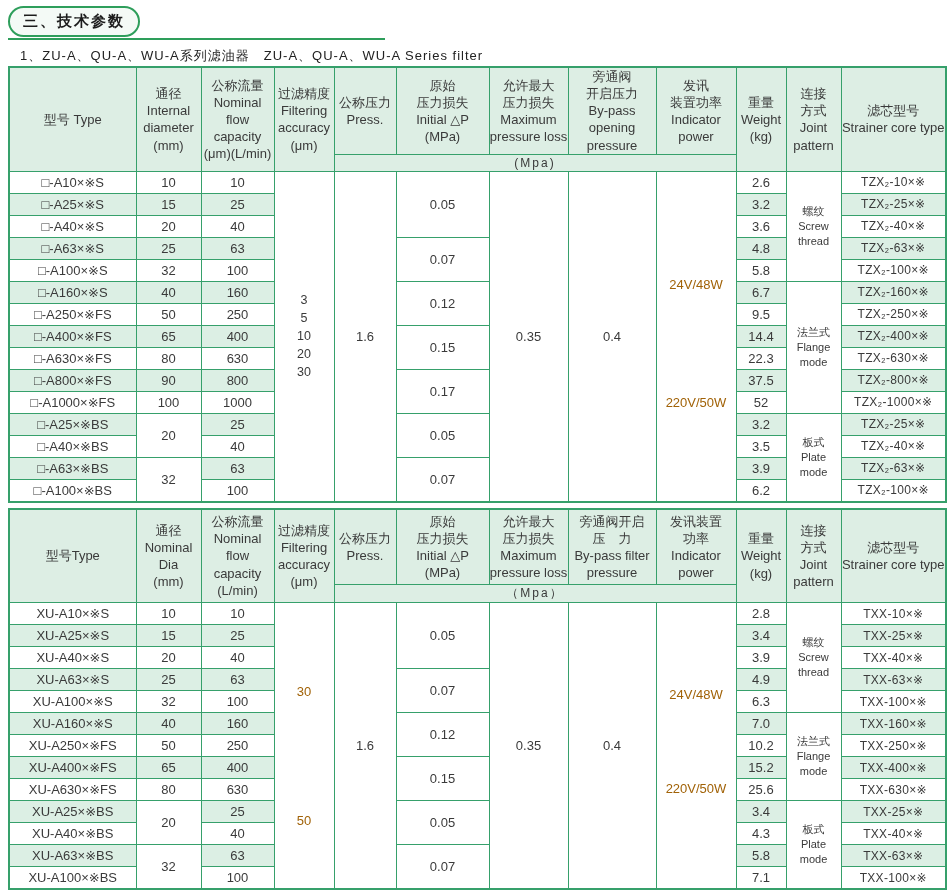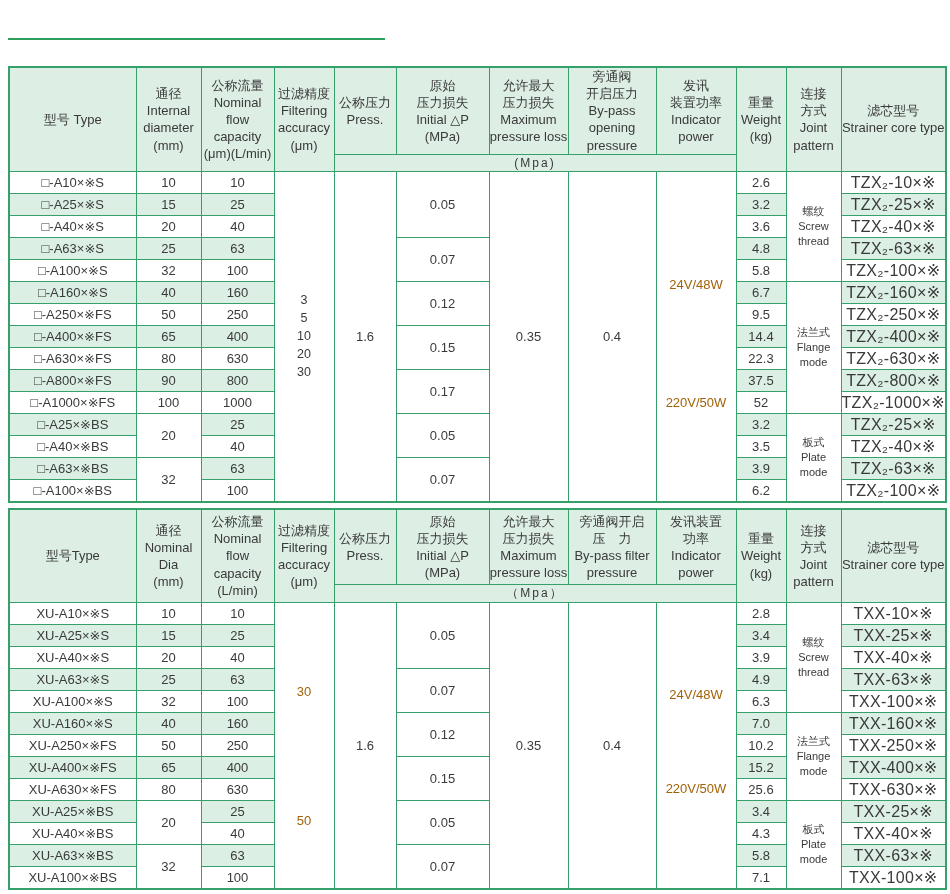--- a/index.html
+++ b/index.html
@@ -20,29 +20,33 @@
   .hrow td{height:69px;}
   .h2row td{height:74px;}
   .mrow td{height:16px;font-size:12px;background:#ddeee4;letter-spacing:2px;}
   tr.r td{height:21px;}
   tr.alt td{background:#dcefe4;}
   td.wcell{background:#fff !important;margin-left:11px;}
   td.filter{white-space:pre-line;font-size:12.5px;line-height:1.45;background:#fff !important;}
   td.rel{position:relative;background:#fff !important;}
   .pos{position:absolute;left:0;right:0;transform:translateY(-50%);font-size:13px;color:#a16207;}
   td.joint{background:#fff !important;white-space:pre-line;font-size:11px;line-height:1.35;margin-left:48px;}
-  td.strainer{font-size:16px;letter-spacing:0.3px;}
+  td.strainer{font-size:12px;letter-spacing:0.3px;}
 </style>
 </head>
 <body>
 
 <div class="page">
 
+  <div class="pill">
+    <span>三、技术参数</span>
+  </div>
   <div class="underline"></div>
 
+  <div class="tbl-caption" style="top:47px;">1、ZU-A、QU-A、WU-A系列滤油器　ZU-A、QU-A、WU-A Series filter</div>
 
   <table class="ptable" style="top:66px;width:937px;">
     <colgroup>
       <col style="width:127px">
         <col style="width:65px">
         <col style="width:73px">
         <col style="width:60px">
       <col style="width:62px">
         <col style="width:93px">
         <col style="width:79px">

